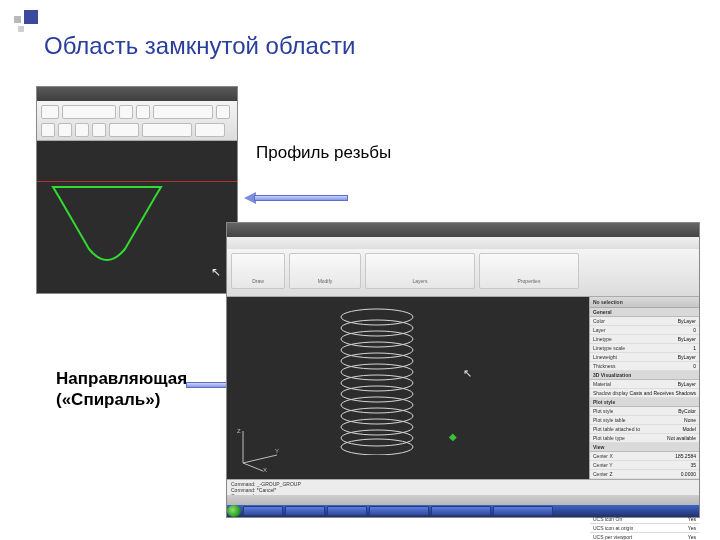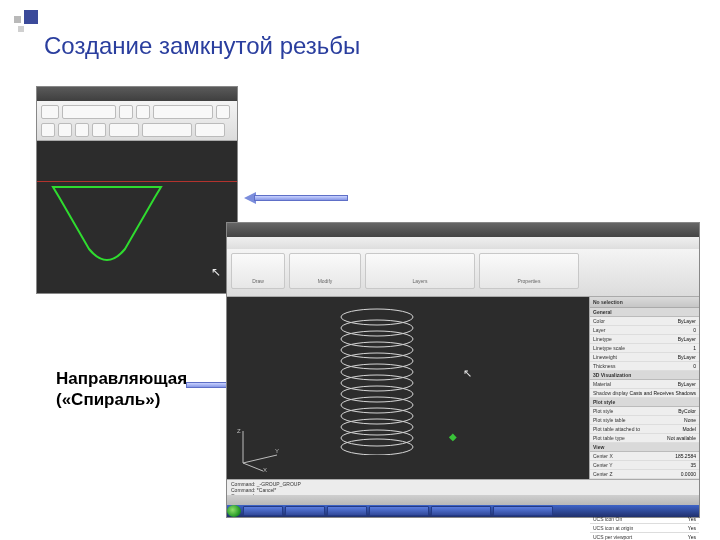--- a/index.html
+++ b/index.html
@@ -199,21 +199,21 @@
 </style>
 </head>
 <body>
 
 <div class="deco">
   <div class="big"></div>
     <div class="s1"></div>
     <div class="s2"></div>
 </div>
 
-<div class="title">Создание замкнутой резьбы</div>
+<div class="title">Область замкнутой области</div>
 
 <div class="shot1">
   <div class="s1-titlebar"></div>
   <div class="s1-ribbon">
     <div class="rb-row">
       <div style="width:18px"></div>
         <div style="width:54px"></div>
         <div style="width:14px"></div>
         <div style="width:14px"></div>
         <div style="width:60px"></div>
@@ -232,20 +232,21 @@
   <div class="s1-view">
     <div class="redline"></div>
     <svg class="profile" viewBox="0 0 120 90">
       <path d="M 6 10 L 114 10 L 108 20 L 78 72 Q 60 94 42 72 L 12 20 Z" fill="none" stroke="#2fdc2f" stroke-width="2"></path>
     </svg>
     <span class="cursor1">↖</span>
   </div>
 </div>
 
 <div class="label1">
+  <div>Профиль резьбы</div>
 </div>
 <div class="arrow1">
   <div class="arrow-head-l"></div>
     <div class="arrow-body"></div>
 </div>
 
 <div class="label2">
   <div>Направляющая</div>
   <div>(«Спираль»)</div>
 </div>

